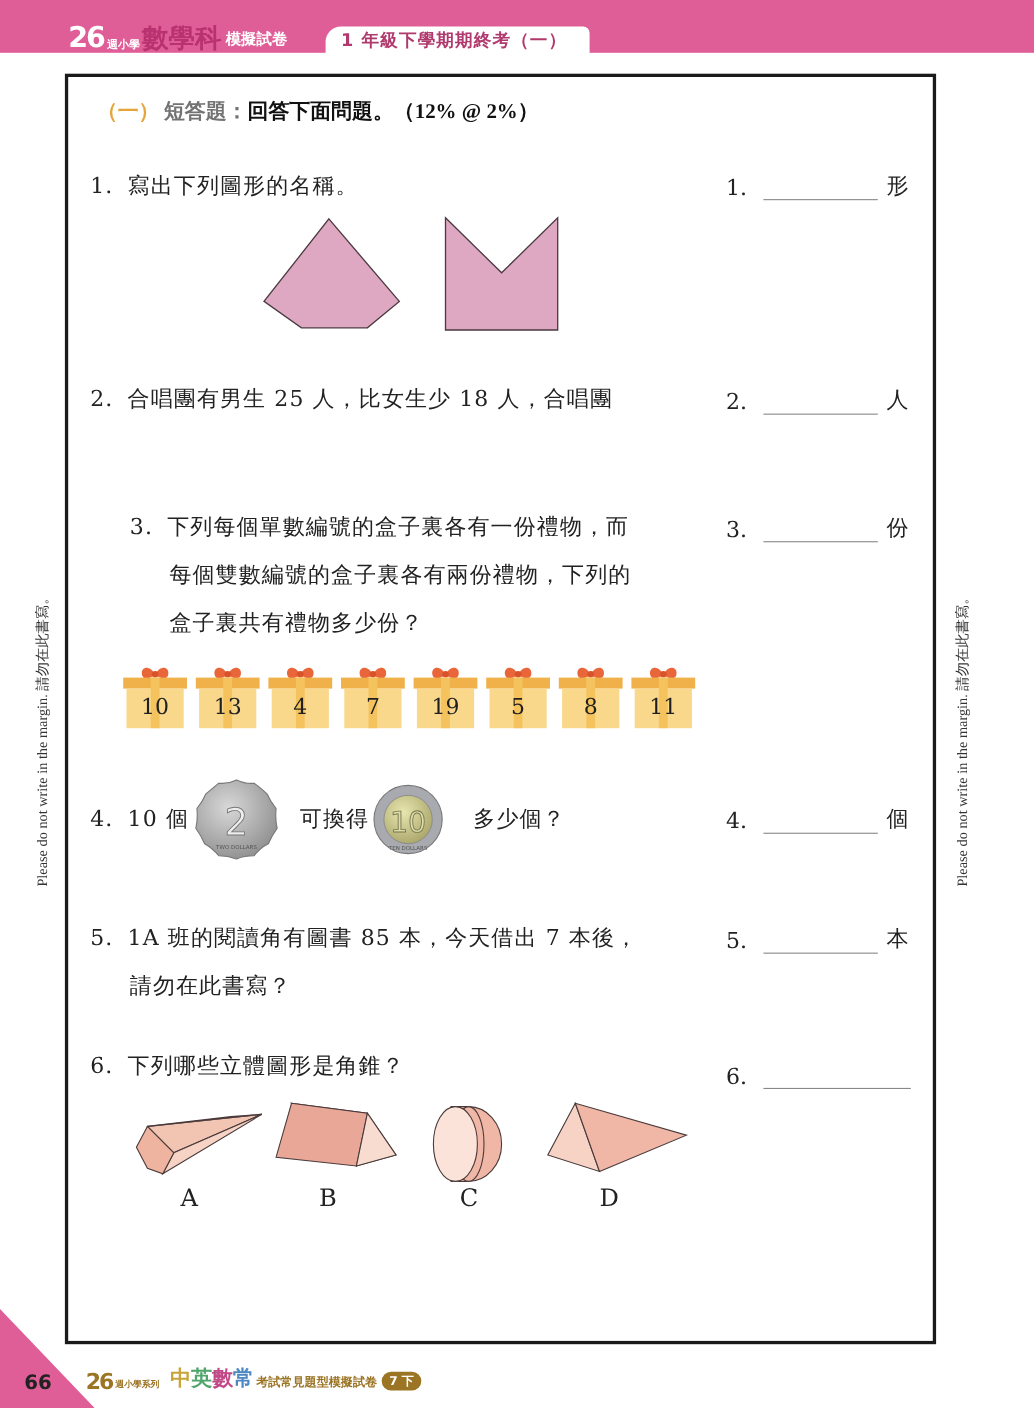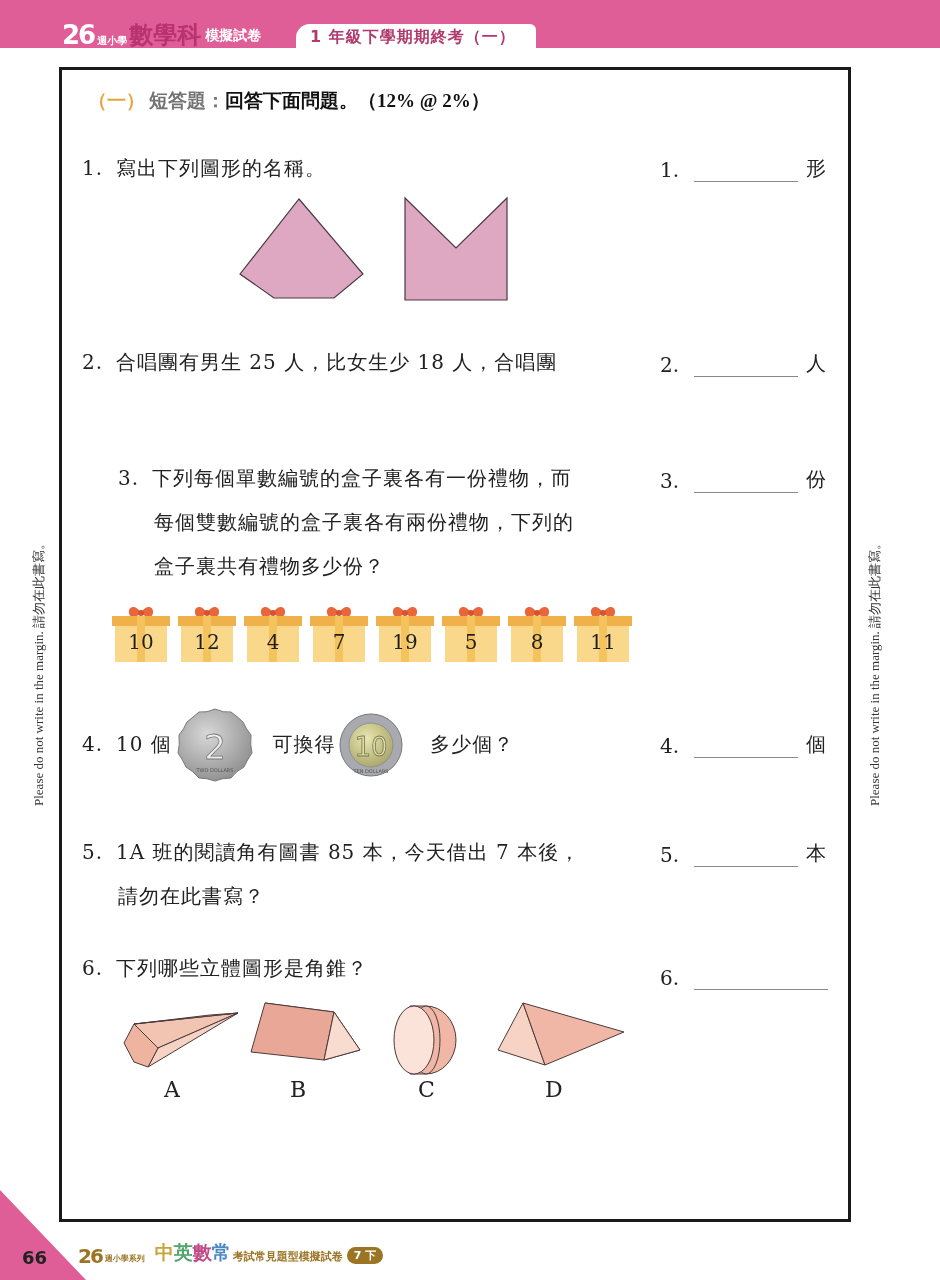--- a/index.html
+++ b/index.html
@@ -135,21 +135,21 @@
     <div class="label">10</div>
   </div>
   <div class="gift">
     <svg class="bow" viewBox="0 0 30 16">
         <path d="M15 9 C10 0 2 2 3 9 C4 15 11 13 15 9 Z M15 9 C20 0 28 2 27 9 C26 15 19 13 15 9 Z" fill="#e8663a"></path>
         <circle cx="15" cy="9" r="3" fill="#d9532a"></circle>
       </svg>
     <div class="lid"></div>
       <div class="box"></div>
       <div class="ribbon"></div>
-    <div class="label">12</div>
+    <div class="label">13</div>
   </div>
   <div class="gift">
     <svg class="bow" viewBox="0 0 30 16">
         <path d="M15 9 C10 0 2 2 3 9 C4 15 11 13 15 9 Z M15 9 C20 0 28 2 27 9 C26 15 19 13 15 9 Z" fill="#e8663a"></path>
         <circle cx="15" cy="9" r="3" fill="#d9532a"></circle>
       </svg>
     <div class="lid"></div>
       <div class="box"></div>
       <div class="ribbon"></div>
     <div class="label">4</div>

